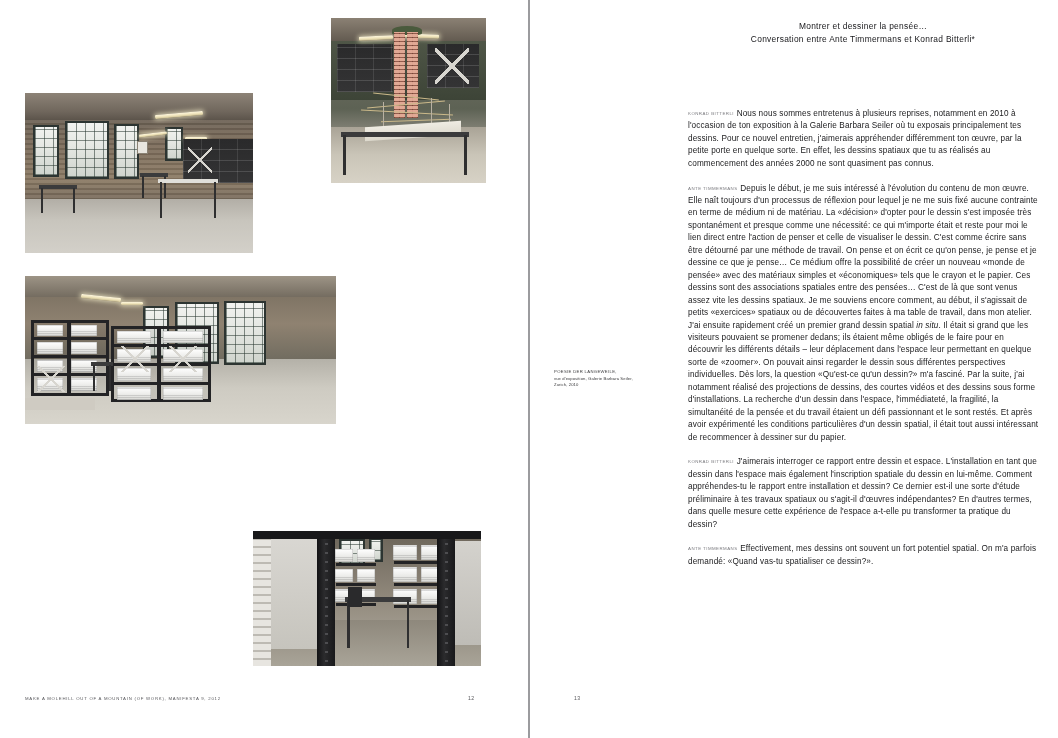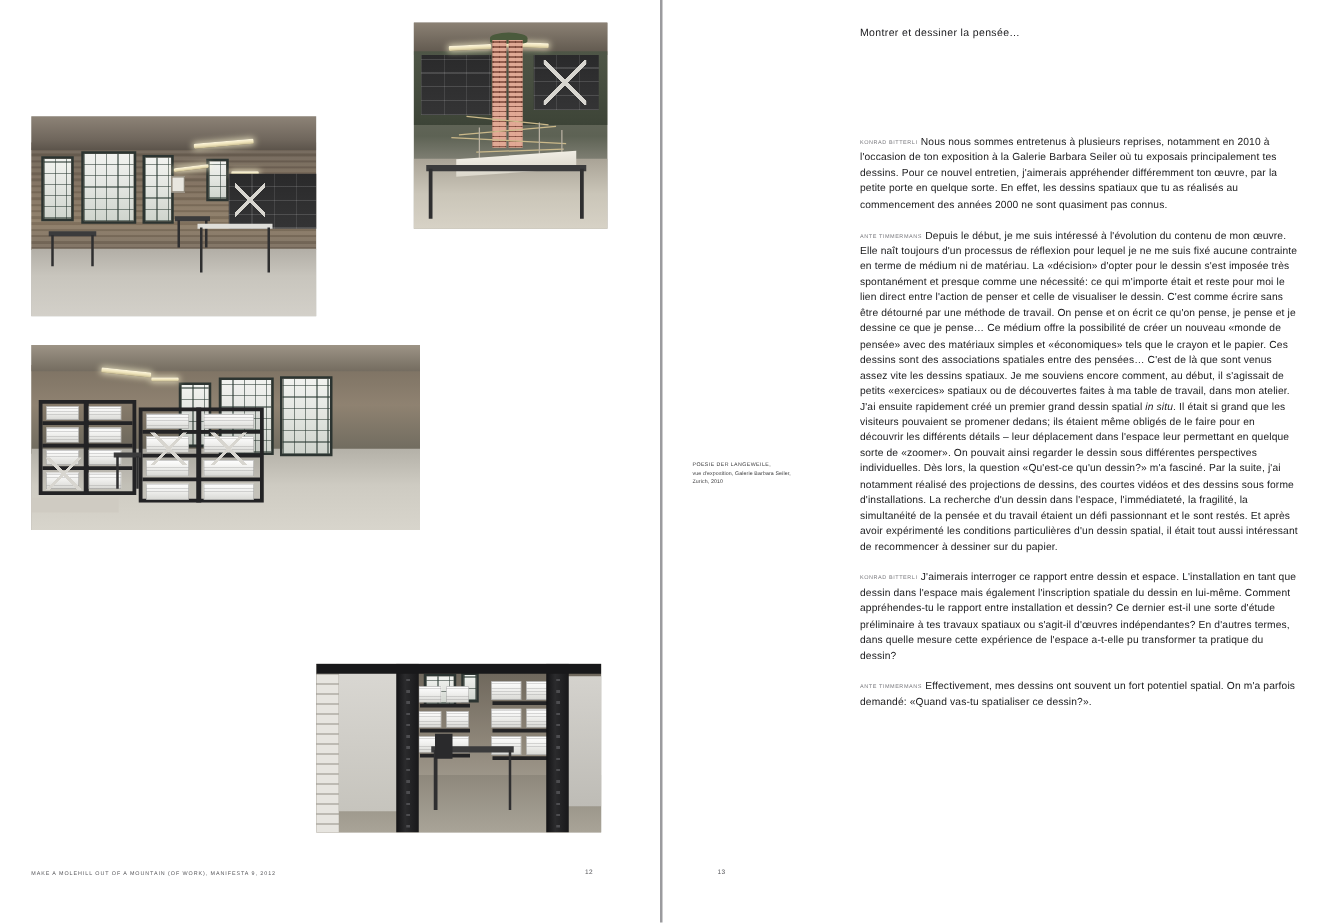--- a/index.html
+++ b/index.html
@@ -231,21 +231,21 @@
     position:absolute; left:554px; top:369px; width:128px;
     font-size:4.2px; line-height:6.6px; color:#3a3a3c;
     font-family:"Liberation Sans", sans-serif;
   }
   .caption .c-title { letter-spacing:.35px; }
   .caption .c-line { letter-spacing:.1px; }
 
   
   .headline {
     position:absolute; left:688px; top:20px; width:350px;
-    font-size:8.4px; line-height:12.6px; letter-spacing:.3px; color:#17171a;
+    font-size:8.4px; line-height:12.6px; letter-spacing:.3px; color:#17171a;text-align:center;
   }
   .column {
     position:absolute; left:688px; top:108px; width:352px;
   }
   .para {
     font-size:8.2px;
     line-height:12.45px;
     letter-spacing:.12px;
     color:#1a1a1c;
     margin: 0 0 12.3px 0;
@@ -448,20 +448,21 @@
 
 
   <div class="caption">
     <div class="c-title">POESIE DER LANGEWEILE,</div>
     <div class="c-line">vue d'exposition, Galerie Barbara Seiler,</div>
     <div class="c-line">Zurich, 2010</div>
   </div>
 
   <div class="headline">
     <div>Montrer et dessiner la pensée…</div>
+    <div>Conversation entre Ante Timmermans et Konrad Bitterli*</div>
   </div>
 
   <div class="column">
 
     <p class="para">
       <span class="spk">KONRAD BITTERLI</span><span>Nous nous sommes entretenus à plusieurs reprises, notamment en 2010 à l'occasion de ton exposition à la Galerie Barbara Seiler où tu exposais principalement tes dessins. Pour ce nouvel entretien, j'aimerais appréhender différemment ton œuvre, par la petite porte en quelque sorte. En effet, les dessins spatiaux que tu as réalisés au commencement des années 2000 ne sont quasiment pas connus.</span>
     </p>
 
     <p class="para">
       <span class="spk">ANTE TIMMERMANS</span><span>Depuis le début, je me suis intéressé à l'évolution du contenu de mon œuvre. Elle naît toujours d'un processus de réflexion pour lequel je ne me suis fixé aucune contrainte en terme de médium ni de matériau. La «décision» d'opter pour le dessin s'est imposée très spontanément et presque comme une nécessité: ce qui m'importe était et reste pour moi le lien direct entre l'action de penser et celle de visualiser le dessin. C'est comme écrire sans être détourné par une méthode de travail. On pense et on écrit ce qu'on pense, je pense et je dessine ce que je pense… Ce médium offre la possibilité de créer un nouveau «monde de pensée» avec des matériaux simples et «économiques» tels que le crayon et le papier. Ces dessins sont des associations spatiales entre des pensées… C'est de là que sont venus assez vite les dessins spatiaux. Je me souviens encore comment, au début, il s'agissait de petits «exercices» spatiaux ou de découvertes faites à ma table de travail, dans mon atelier. J'ai ensuite rapidement créé un premier grand dessin spatial </span><span class="ital">in situ</span><span>. Il était si grand que les visiteurs pouvaient se promener dedans; ils étaient même obligés de le faire pour en découvrir les différents détails – leur déplacement dans l'espace leur permettant en quelque sorte de «zoomer». On pouvait ainsi regarder le dessin sous différentes perspectives individuelles. Dès lors, la question «Qu'est-ce qu'un dessin?» m'a fasciné. Par la suite, j'ai notamment réalisé des projections de dessins, des courtes vidéos et des dessins sous forme d'installations. La recherche d'un dessin dans l'espace, l'immédiateté, la fragilité, la simultanéité de la pensée et du travail étaient un défi passionnant et le sont restés. Et après avoir expérimenté les conditions particulières d'un dessin spatial, il était tout aussi intéressant de recommencer à dessiner sur du papier.</span>

